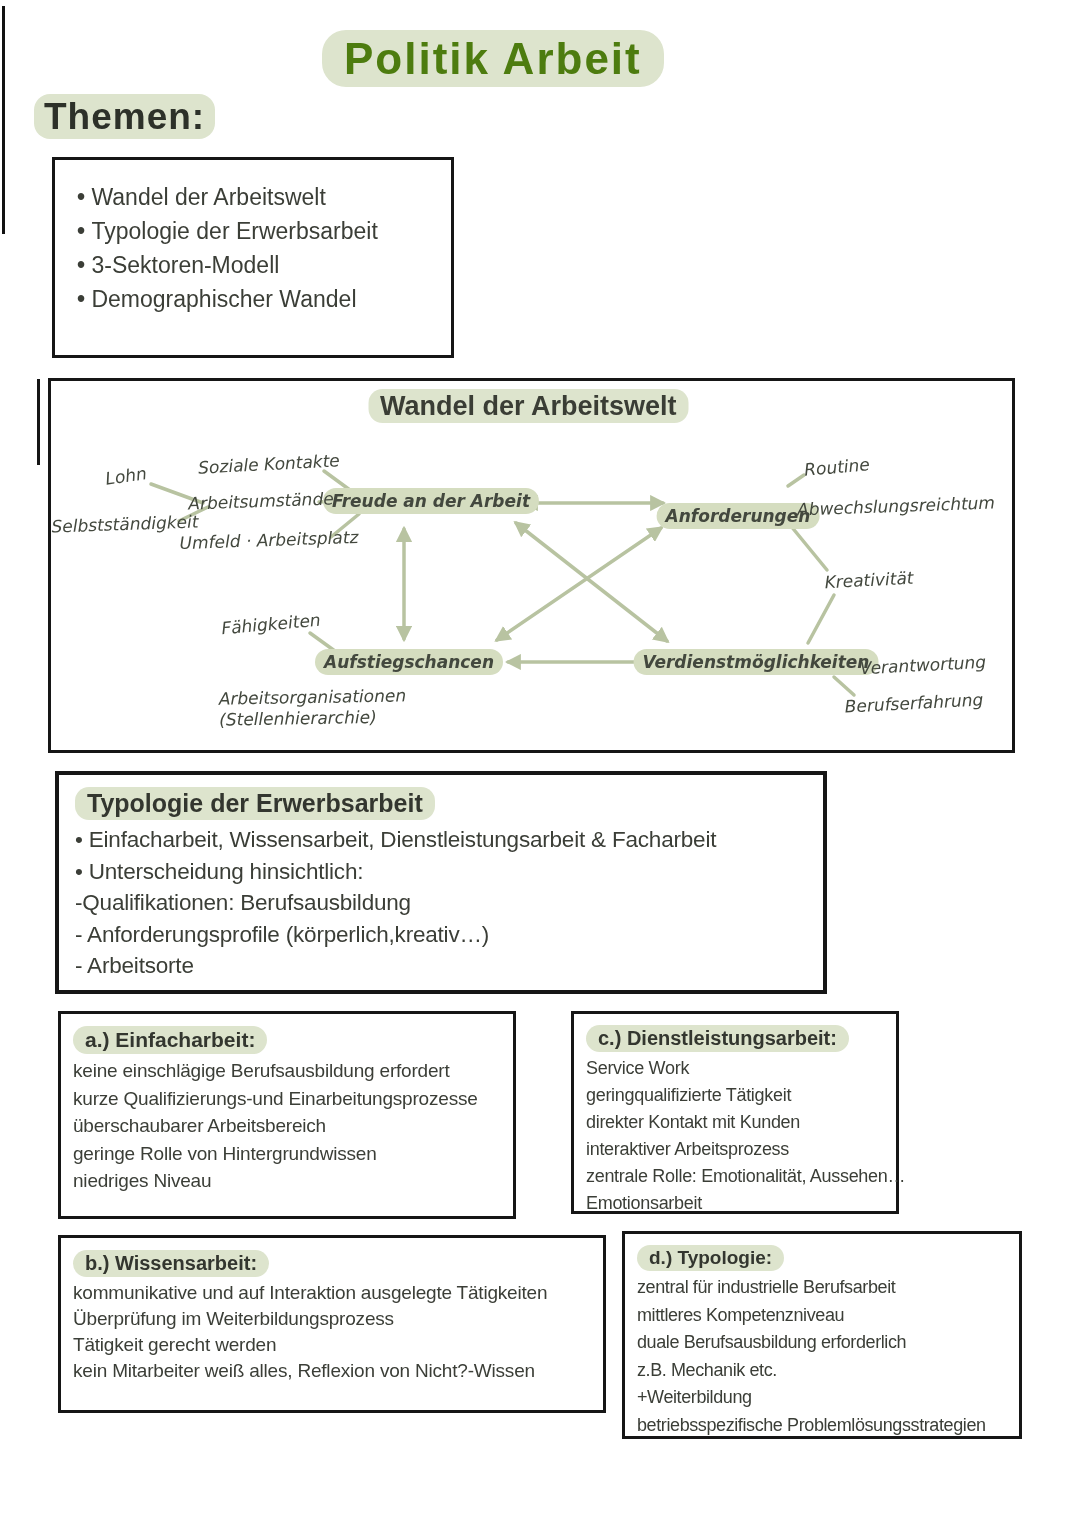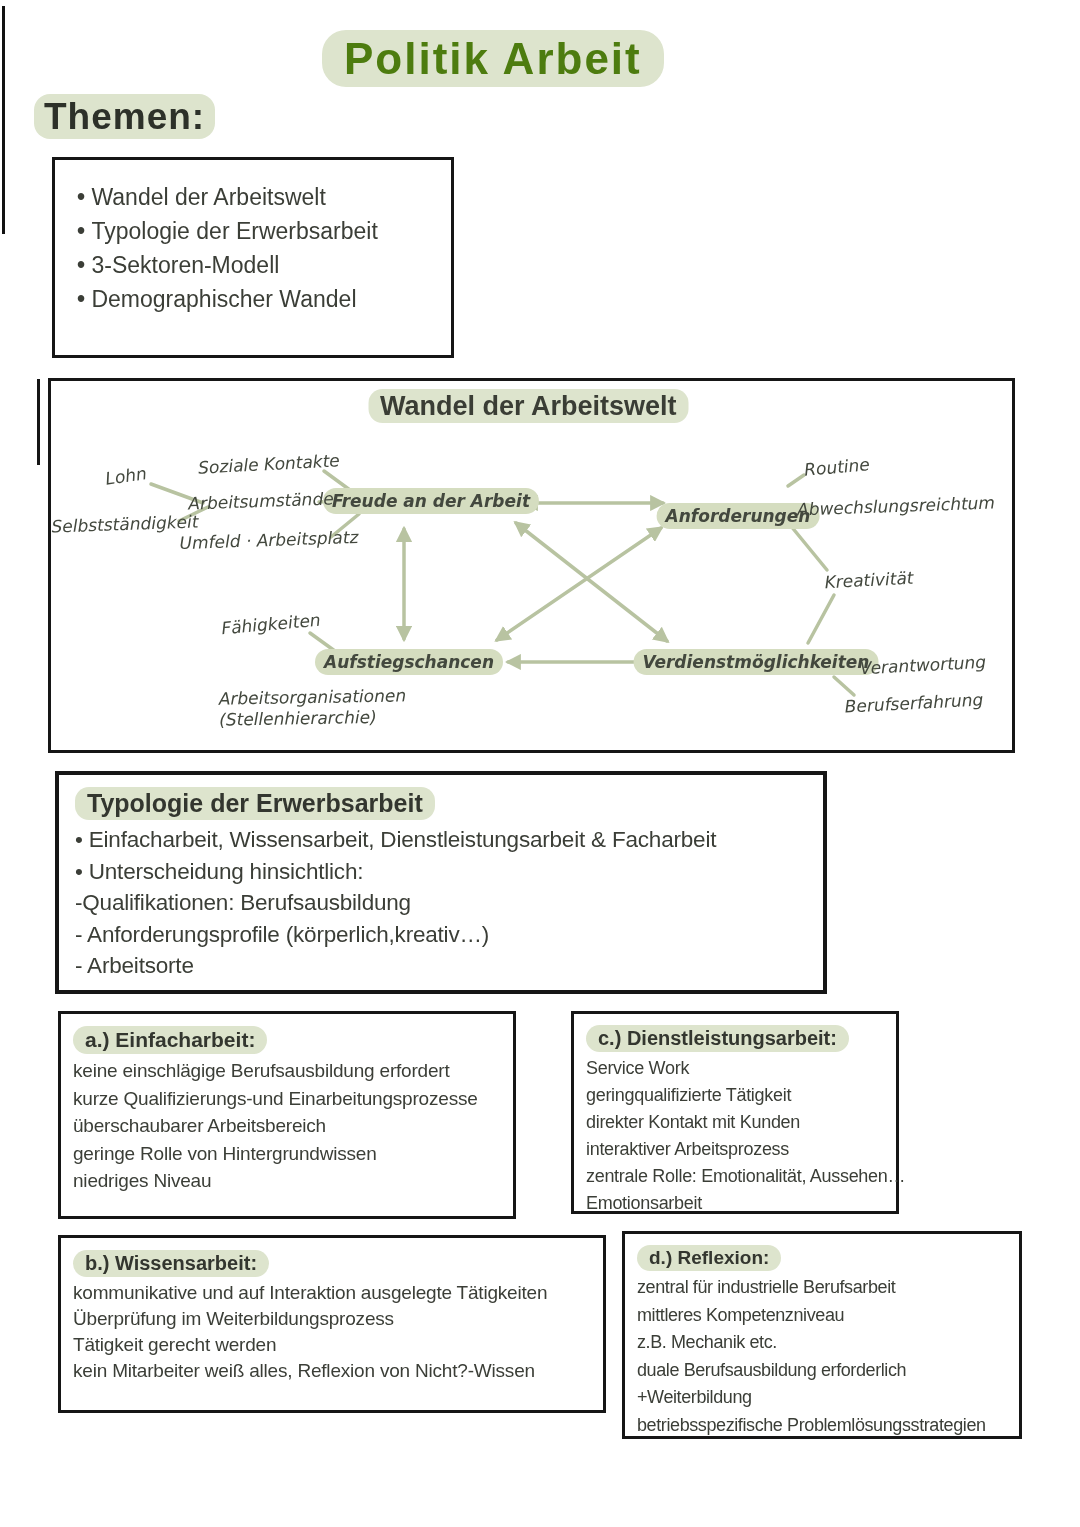--- a/index.html
+++ b/index.html
@@ -155,20 +155,20 @@
 
 <div class="abs frame typebox" id="box-b">
   <span class="heading hl">b.) Wissensarbeit:</span>
   <div class="tline">kommunikative und auf Interaktion ausgelegte Tätigkeiten</div>
   <div class="tline">Überprüfung im Weiterbildungsprozess</div>
   <div class="tline">Tätigkeit gerecht werden</div>
   <div class="tline">kein Mitarbeiter weiß alles, Reflexion von Nicht?-Wissen</div>
 </div>
 
 <div class="abs frame typebox" id="box-d">
-  <span class="heading hl">d.) Reflexion:</span>
+  <span class="heading hl">d.) Typologie:</span>
   <div class="tline">zentral für industrielle Berufsarbeit</div>
   <div class="tline">mittleres Kompetenzniveau</div>
+  <div class="tline">duale Berufsausbildung erforderlich</div>
   <div class="tline">z.B. Mechanik etc.</div>
-  <div class="tline">duale Berufsausbildung erforderlich</div>
   <div class="tline">+Weiterbildung</div>
   <div class="tline">betriebsspezifische Problemlösungsstrategien</div>
 </div>
 
 </body></html>

